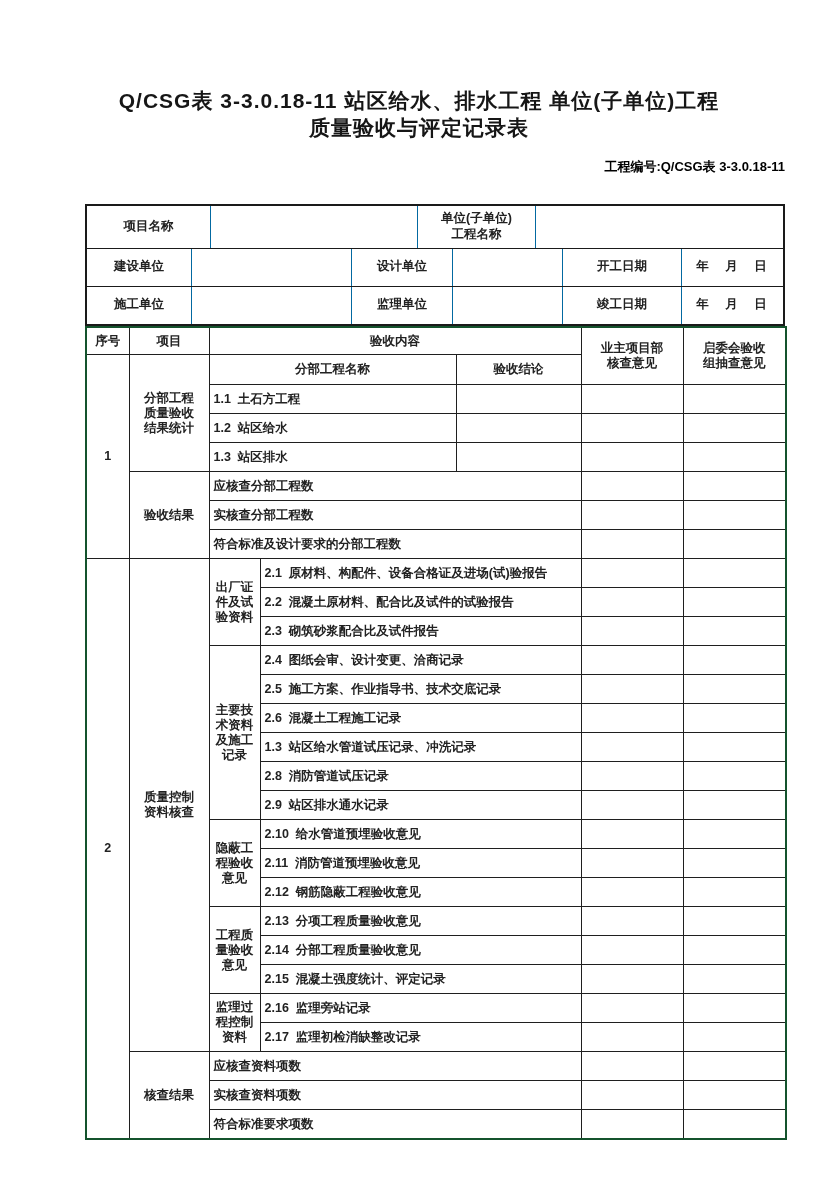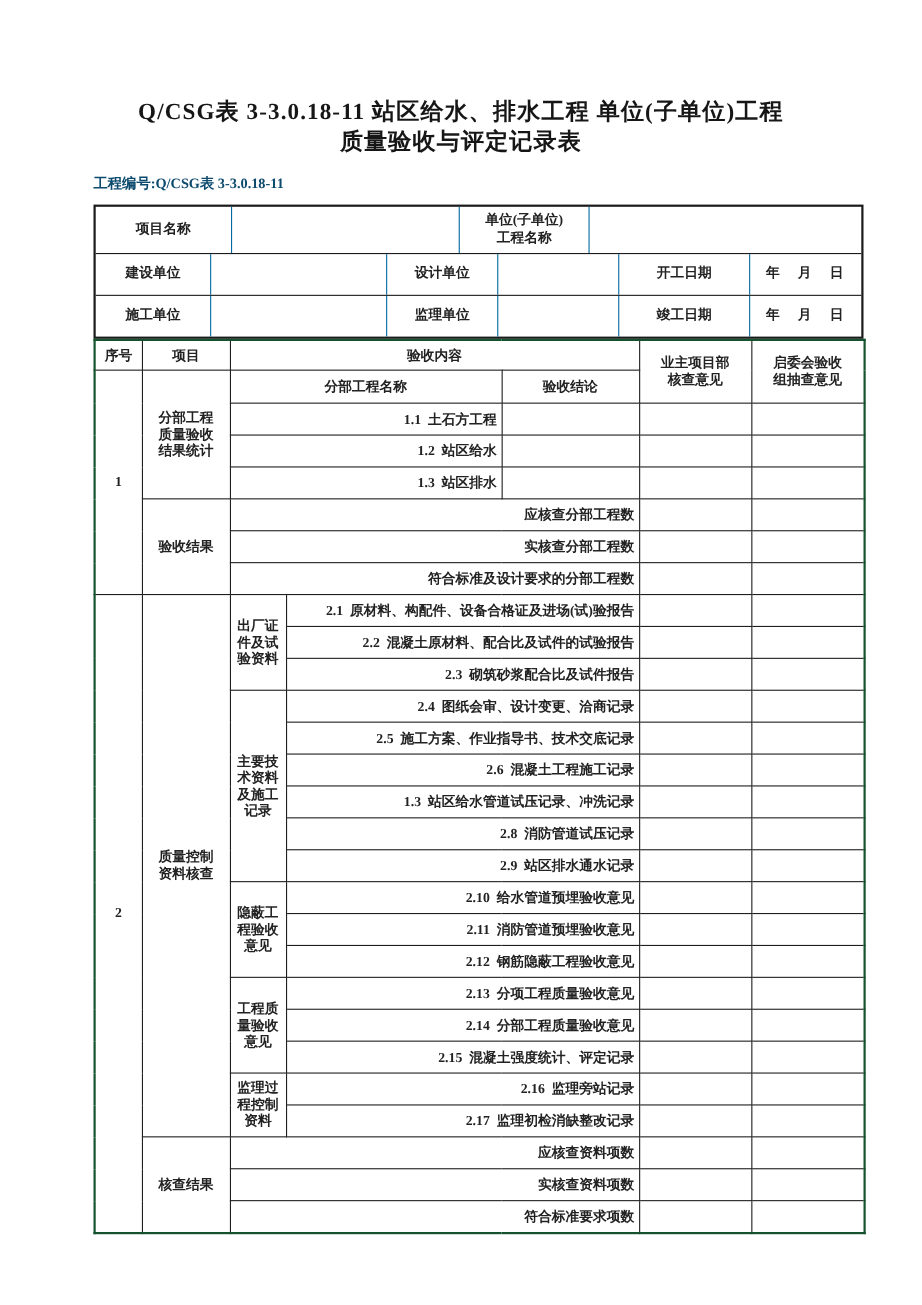--- a/index.html
+++ b/index.html
@@ -1,46 +1,46 @@
 <!DOCTYPE html>
 <html><head>
 <meta charset="utf-8">
 <style>
   html,body { margin:0; padding:0; background:#ffffff; }
   .page {
     position: relative;
     width: 838px;
     height: 1186px;
     background: #ffffff;
-    font-family: Liberation Serif, serif;
+    font-family: Liberation Sans, sans-serif;
     color: #1b1b1b;
     overflow: hidden;
   }
   .content { margin-left: 85px; width: 700px; }
 
   
   .title {
     padding-top: 88px;
     text-align: center;
     font-size: 21px;
     font-weight: bold;
     line-height: 1.28;
     letter-spacing: 1px;
     white-space: pre-line;
     color: #161616;
   }
   .meta-row {
     margin-top: 16px;
-    margin-bottom: 10px;
+    margin-bottom: 28px;
     display: flex;
-    justify-content: flex-start;
+    justify-content: flex-end;
     align-items: flex-end;
     font-size: 13px;
     font-weight: bold;
-    color: #0c4a6e;
+    color: #000000;
   }
 
   
   .info { border: 2px solid #1a1a1a; }
   .irow { display: grid; }
   .irow1 { grid-template-columns: 123px 207px 118px auto; height: 42px; }
   .irow23 { grid-template-columns: 104px 160px 101px 110px 119px auto; height: 37px; border-top: 1px solid #1a1a1a; }
   .icell {
     display: flex; align-items: center; justify-content: center;
     font-size: 12.5px; font-weight: bold; text-align: center;
@@ -63,21 +63,21 @@
     font-weight: bold;
     color: #222;
     padding: 1px 4px;
     vertical-align: middle;
     white-space: pre-wrap;
     line-height: 1.2;
     overflow: hidden;
   }
   table.main th { text-align: center; font-weight: bold; }
   .c { text-align: center; }
-  .l { text-align: right; }
+  .l { text-align: left; }
   .ml { white-space: pre-line; text-align: center; }
 </style>
 </head>
 <body>
 
 <div class="page">
   <div class="title">Q/CSG表 3-3.0.18-11 站区给水、排水工程  单位(子单位)工程
 质量验收与评定记录表</div>
 
   <div class="content">

